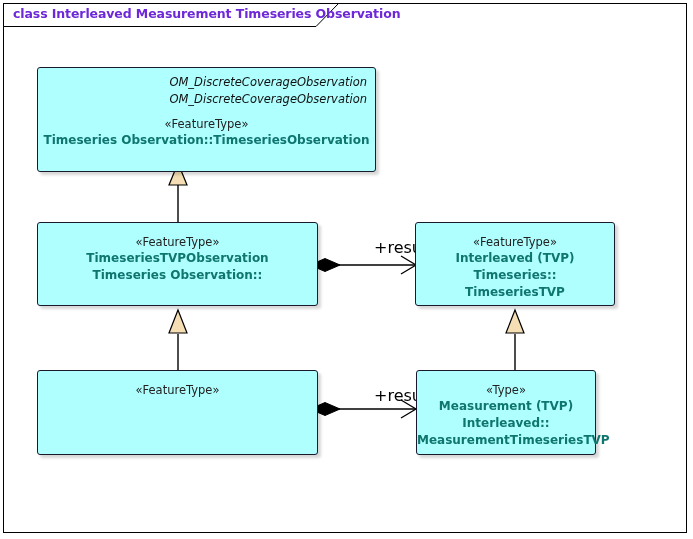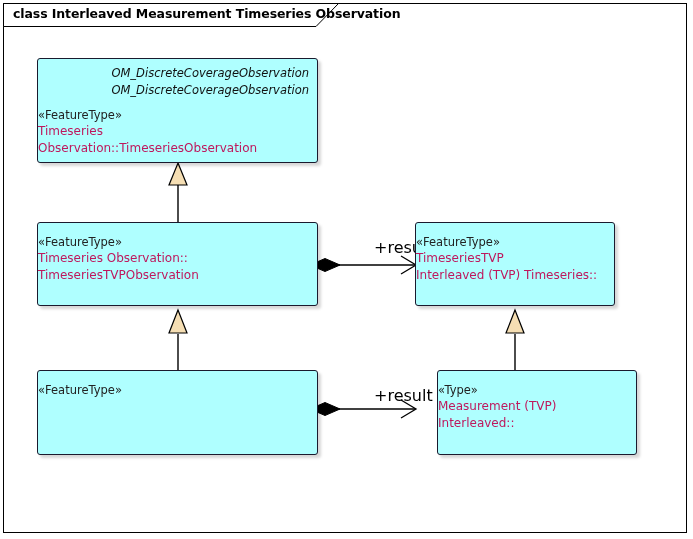--- a/index.html
+++ b/index.html
@@ -40,87 +40,87 @@
     left: 0;
     top: 0;
     display: block;
   }
   #diagram-title-text {
     position: absolute;
     left: 10px;
     top: 3px;
     font-size: 12.5px;
     font-weight: bold;
-    color: #000000;
+    color: #6d28d9;
     white-space: nowrap;
     letter-spacing: -0.1px;
   }
 
   
   .class-box {
     position: absolute;
     background: #AFFFFF;
     border: 1px solid #1a1a2e;
     border-radius: 3px;
     box-sizing: border-box;
     box-shadow: 3px 3px 3px rgba(0,0,0,0.16);
     color: #000000;
   }
   .class-inner {
     position: absolute;
     left: 0;
     right: 0;
-    text-align: left;
+    text-align: center;
   }
   .qualified-lines {
     position: absolute;
     right: 8px;
     top: 6px;
     text-align: right;
     font-style: italic;
     font-size: 11.5px;
     line-height: 17px;
     color: #111111;
   }
   .stereotype {
     font-size: 11.5px;
     font-weight: normal;
     color: #222222;
     line-height: 16px;
   }
   .class-name {
     font-size: 12px;
-    font-weight: normal;
-    color: #be185d;
+    font-weight: bold;
+    color: #0f766e;
     line-height: 17px;
   }
 
   
   #box-timeseries-observation {
-    left: 37px; top: 58px; width: 281px; height: 105px;
+    left: 37px; top: 67px; width: 339px; height: 105px;
   }
   #box-timeseries-observation .class-inner { top: 48px; }
 
   #box-timeseries-tvp-observation {
     left: 37px; top: 222px; width: 281px; height: 84px;
   }
   #box-timeseries-tvp-observation .class-inner { top: 11px; }
 
   #box-measurement-timeseries-tvp-observation {
     left: 37px; top: 370px; width: 281px; height: 85px;
   }
   #box-measurement-timeseries-tvp-observation .class-inner { top: 11px; }
 
   #box-timeseries-tvp {
     left: 415px; top: 222px; width: 200px; height: 84px;
   }
   #box-timeseries-tvp .class-inner { top: 11px; }
 
   #box-measurement-timeseries-tvp {
-    left: 437px; top: 370px; width: 200px; height: 85px;
+    left: 416px; top: 370px; width: 180px; height: 85px;
   }
   #box-measurement-timeseries-tvp .class-inner { top: 11px; }
 
   
   #connectors {
     position: absolute;
     left: 0;
     top: 0;
     width: 693px;
     height: 539px;
@@ -189,37 +189,38 @@
   </div>
   <div class="class-inner">
     <div class="stereotype">«FeatureType»</div>
     <div class="class-name">Timeseries Observation::TimeseriesObservation</div>
   </div>
 </div>
 
 <div class="class-box" id="box-timeseries-tvp-observation">
   <div class="class-inner">
     <div class="stereotype">«FeatureType»</div>
+    <div class="class-name">TimeseriesTVPObservation</div>
     <div class="class-name">Timeseries Observation::</div>
-    <div class="class-name">TimeseriesTVPObservation</div>
   </div>
 </div>
 
 <div class="class-box" id="box-measurement-timeseries-tvp-observation">
   <div class="class-inner">
     <div class="stereotype">«FeatureType»</div>
   </div>
 </div>
 
 <div class="class-box" id="box-timeseries-tvp">
   <div class="class-inner">
     <div class="stereotype">«FeatureType»</div>
+    <div class="class-name">Interleaved (TVP) Timeseries::</div>
     <div class="class-name">TimeseriesTVP</div>
-    <div class="class-name">Interleaved (TVP) Timeseries::</div>
   </div>
 </div>
 
 <div class="class-box" id="box-measurement-timeseries-tvp">
   <div class="class-inner">
     <div class="stereotype">«Type»</div>
     <div class="class-name">Measurement (TVP) Interleaved::</div>
+    <div class="class-name">MeasurementTimeseriesTVP</div>
   </div>
 </div>
 
 </body></html>

